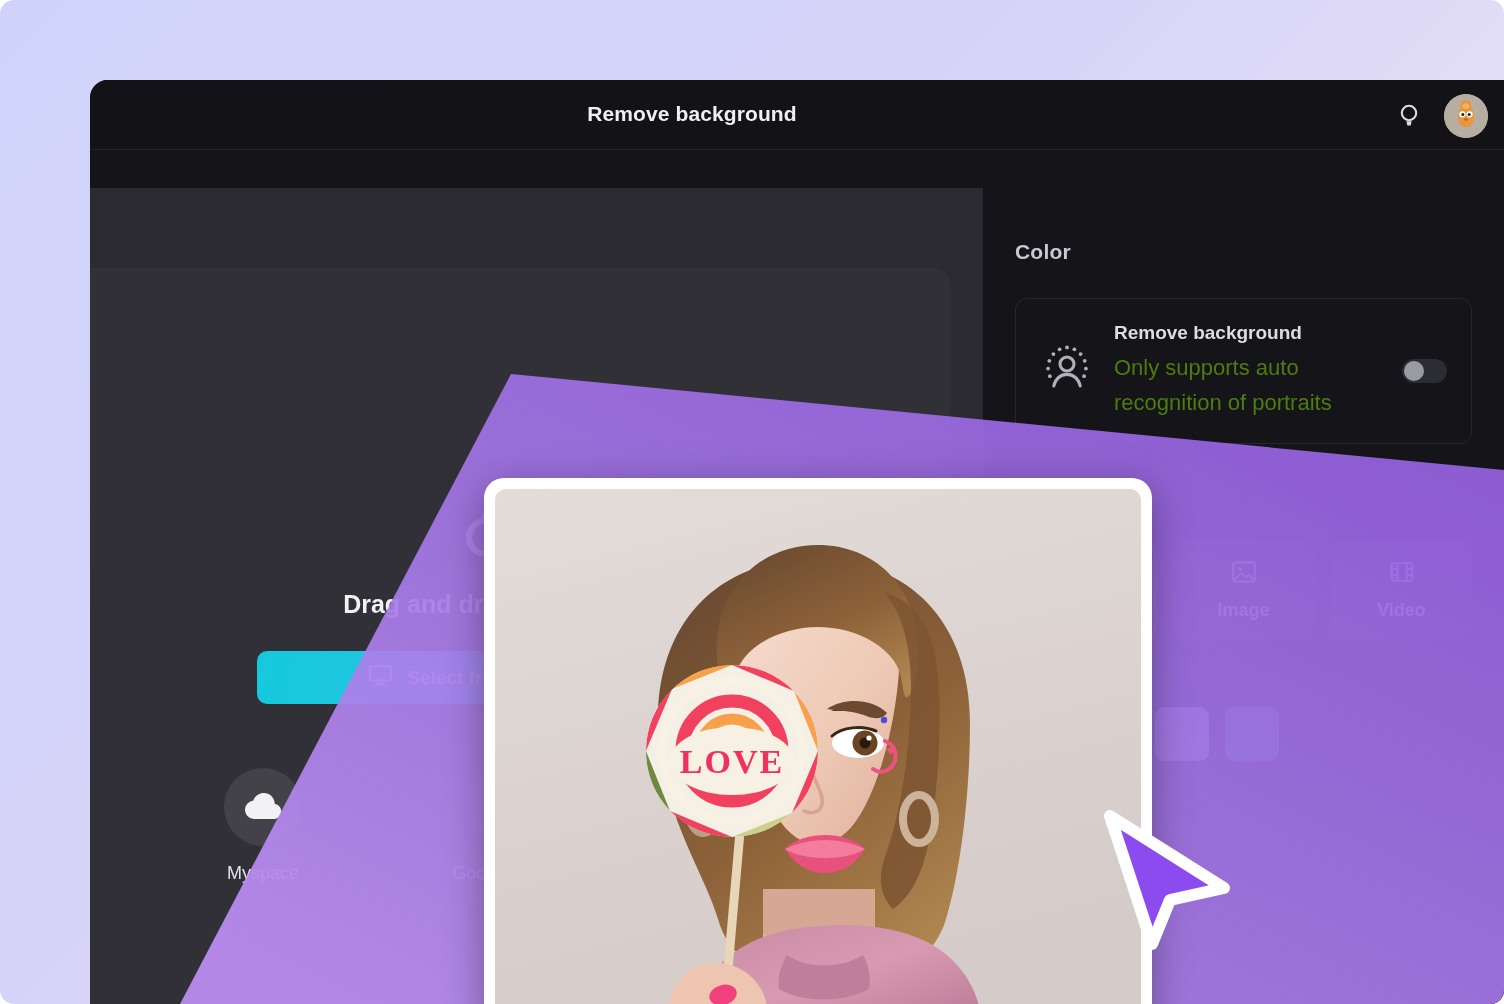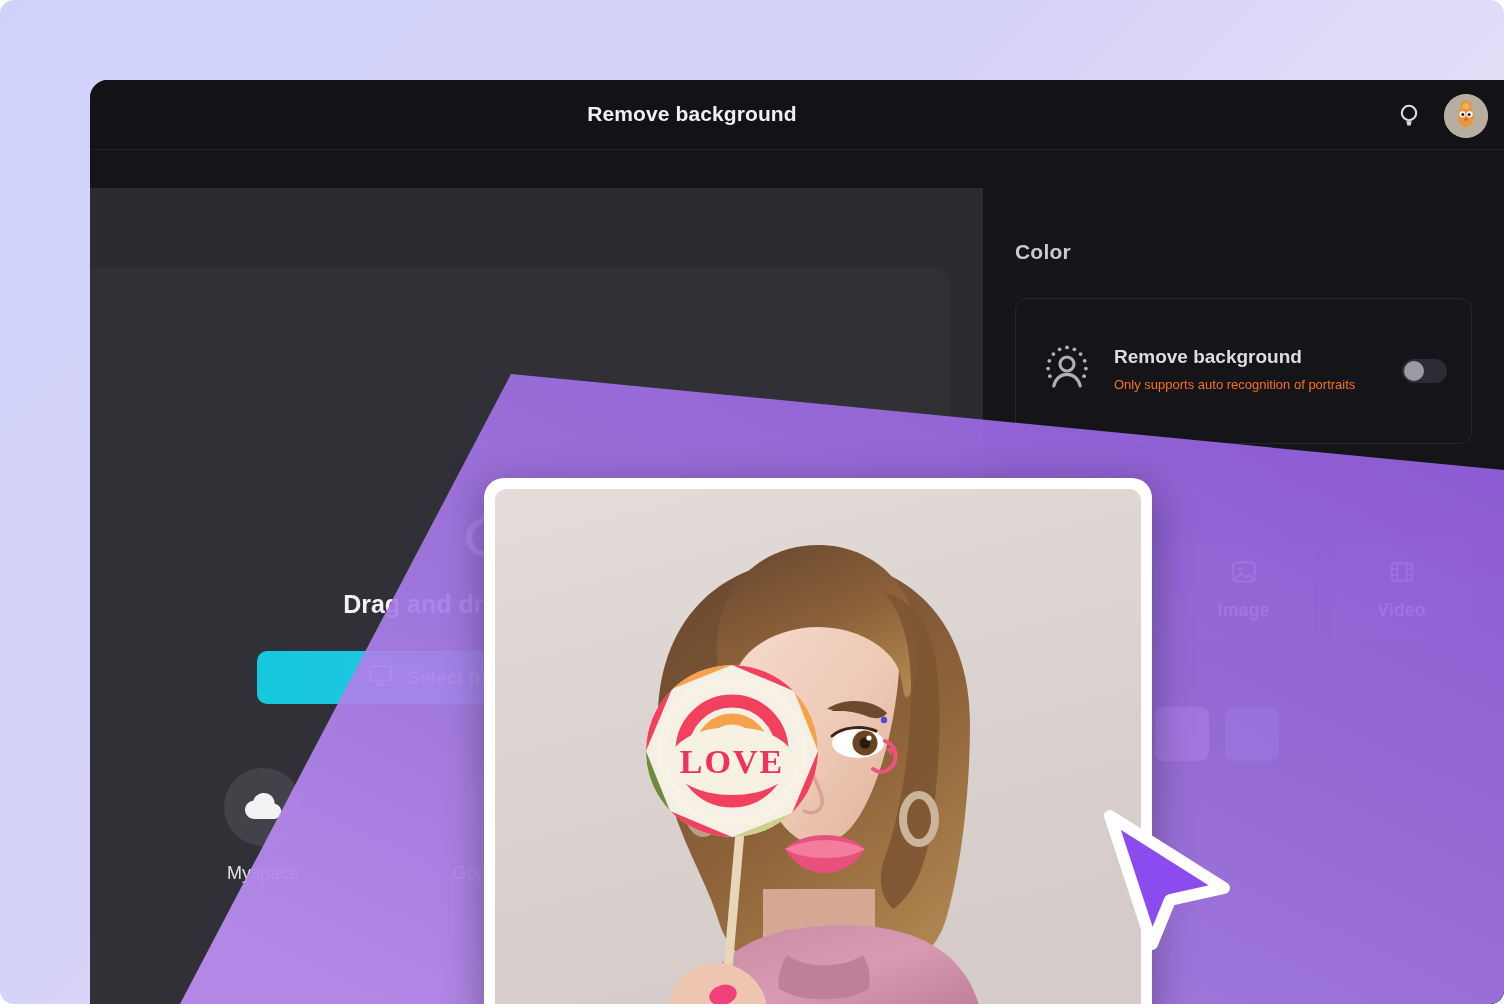--- a/index.html
+++ b/index.html
@@ -194,22 +194,22 @@
   }
   #cutout-icon { flex: 0 0 auto; color: #b0b0ba; }
   #cutout-texts { flex: 1 1 auto; }
   #cutout-title {
     color: #dcdce3;
     font-size: 19px;
     font-weight: bold;
     margin-bottom: 7px;
   }
   #cutout-desc {
-    color: #f97316;
-    font-size: 13px;
+    color: #4d7c0f;
+    font-size: 22px;
     line-height: 1.55;
     max-width: 272px;
   }
   #remove-bg-toggle {
     flex: 0 0 auto;
     width: 45px; height: 24px;
     border-radius: 13px;
     background: #2c2c34;
     position: relative;
     cursor: pointer;

